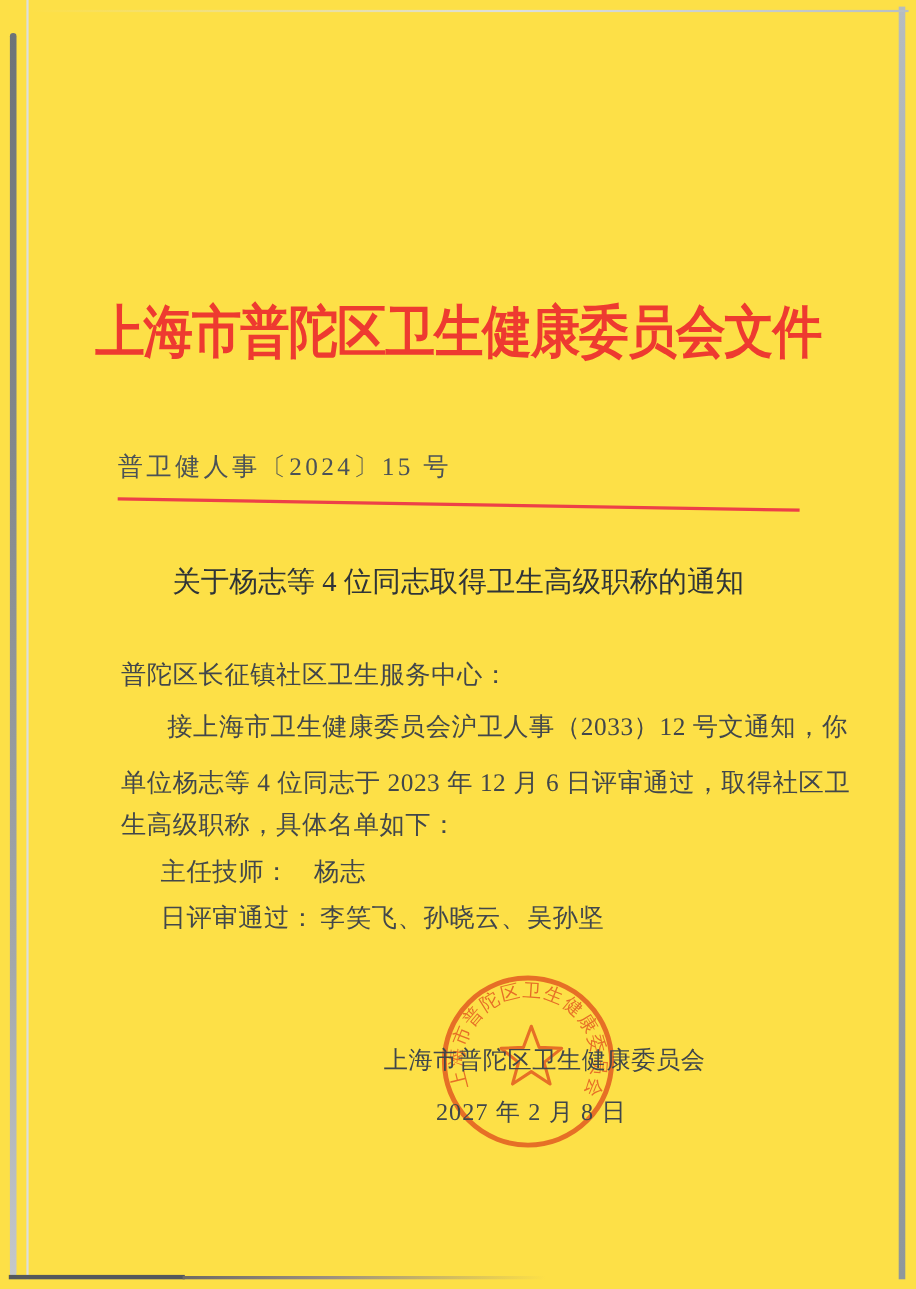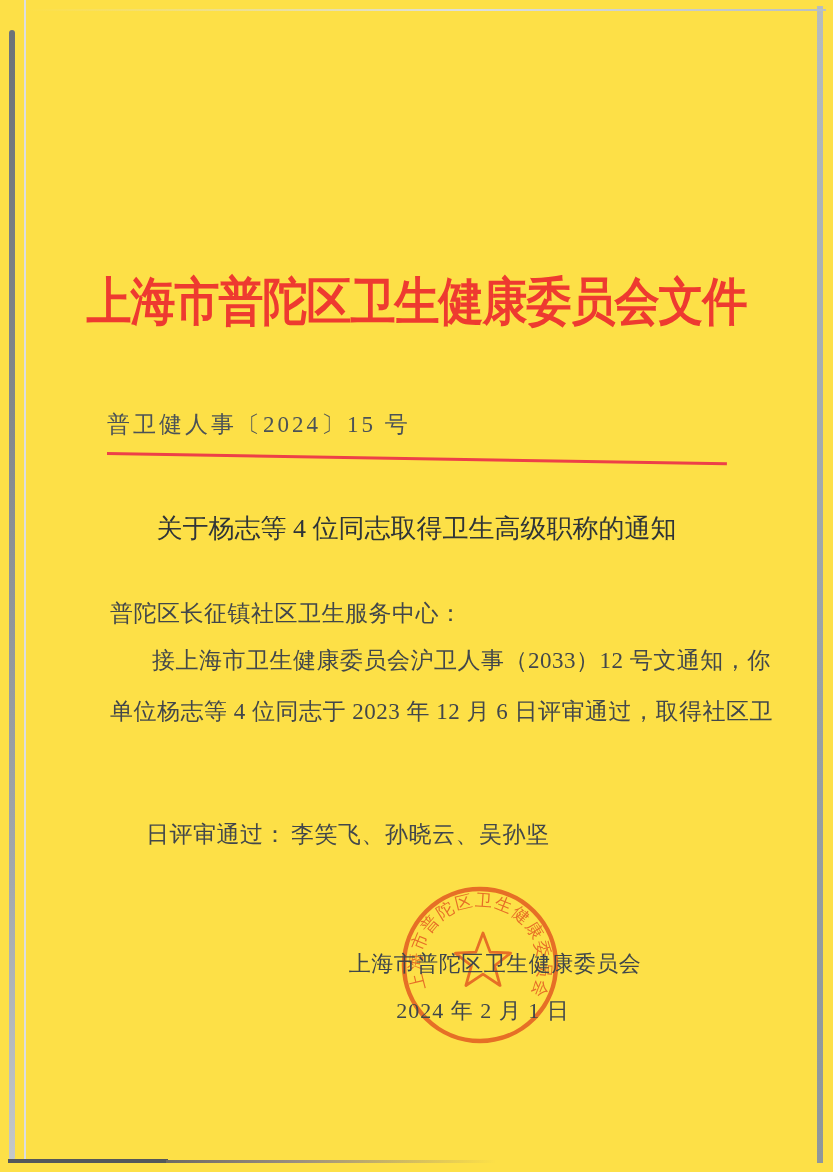--- a/index.html
+++ b/index.html
@@ -128,32 +128,36 @@
 
   <div class="doc-number">普卫健人事〔2024〕15 号</div>
 
   <div class="red-rule"></div>
 
   <div class="notice-title">关于杨志等 4 位同志取得卫生高级职称的通知</div>
 
   <div class="body-line recipient">普陀区长征镇社区卫生服务中心：</div>
   <div class="body-line para-line-0">接上海市卫生健康委员会沪卫人事（2033）12 号文通知，你</div>
   <div class="body-line para-line-1">单位杨志等 4 位同志于 2023 年 12 月 6 日评审通过，取得社区卫</div>
+  <div class="body-line para-line-2">生高级职称，具体名单如下：</div>
 
+  <div class="roster-line roster-0">
+    <span class="role">主任技师：</span><span class="names">杨志</span>
+  </div>
   <div class="roster-line roster-1">
     <span class="role">日评审通过：</span><span class="names">李笑飞、孙晓云、吴孙坚</span>
   </div>
 
   <svg class="seal" viewBox="0 0 170 170" xmlns="http://www.w3.org/2000/svg">
     <circle cx="85" cy="85" r="76" fill="none" stroke="#e25964" stroke-width="4.5"></circle>
     <path transform="translate(88,82)" d="M 0,-29 L 7.17,-9.87 L 27.58,-8.96 L 11.60,3.77 L 17.05,23.46 L 0,12.2 L -17.05,23.46 L -11.60,3.77 L -27.58,-8.96 L -7.17,-9.87 Z" fill="none" stroke="#e25964" stroke-width="2.8" stroke-linejoin="round"></path>
     <defs>
       <path id="sealTextArc" d="M 31.5,110 A 59,59 0 1 1 138.5,110" fill="none"></path>
     </defs>
     <text>
       <textPath href="#sealTextArc" startOffset="2">上海市普陀区卫生健康委员会</textPath>
     </text>
   </svg>
 
   <div class="sign-org">上海市普陀区卫生健康委员会</div>
-  <div class="sign-date">2024 年 2 月 1 日</div>
+  <div class="sign-date">2027 年 2 月 8 日</div>
 
 </div>
 
 </body></html>

